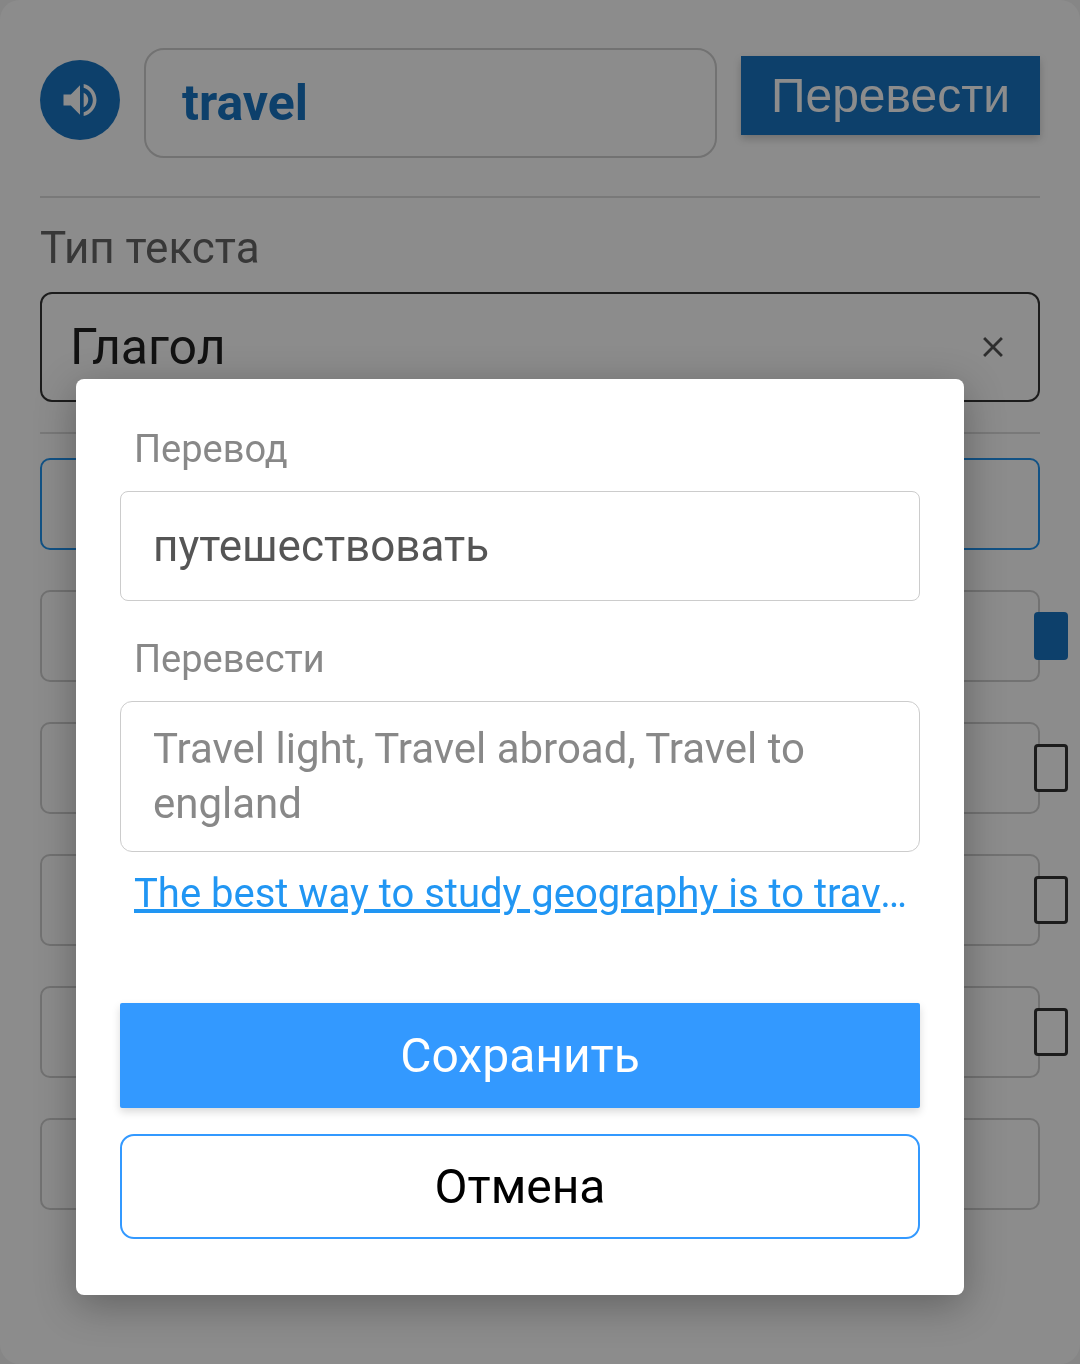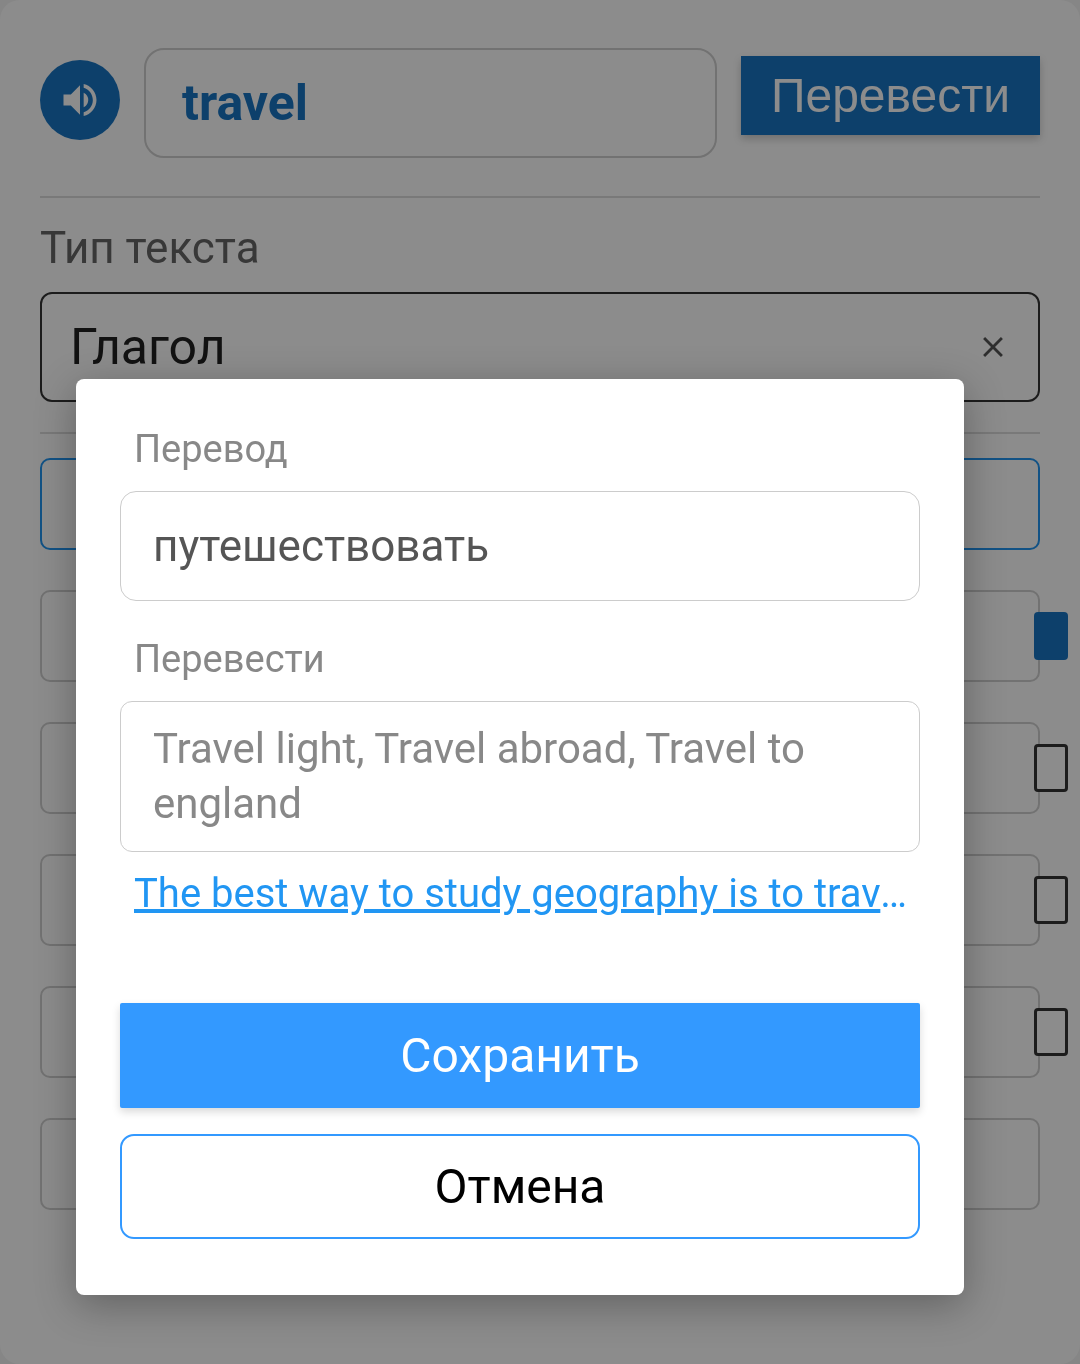--- a/index.html
+++ b/index.html
@@ -85,21 +85,21 @@
     background: #fff;
     border-radius: 8px;
     padding: 48px 44px 56px 44px;
     box-shadow: 0 10px 40px rgba(0,0,0,0.3);
   }
   .m-label {
     font-size: 38px; color: #888; margin-bottom: 20px; padding-left: 14px;
   }
   .m-input {
     width: 100%;
-    border: 1.5px solid #ccc; border-radius: 16px;
+    border: 1.5px solid #ccc; border-radius: 8px;
     padding: 28px 32px;
     font-size: 44px; color: #555;
     background: #fff;
     font-family: inherit;
   }
   .m-textarea {
     width: 100%;
     border: 1.5px solid #ccc; border-radius: 12px;
     padding: 20px 32px;
     font-size: 42px; color: #888;

